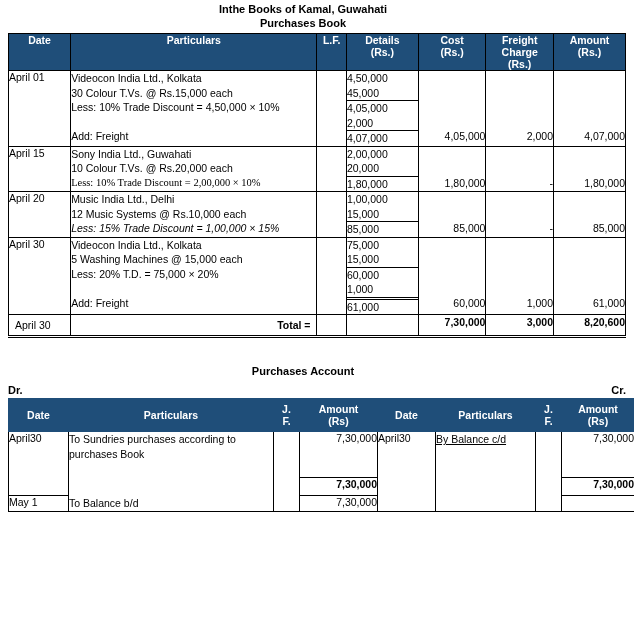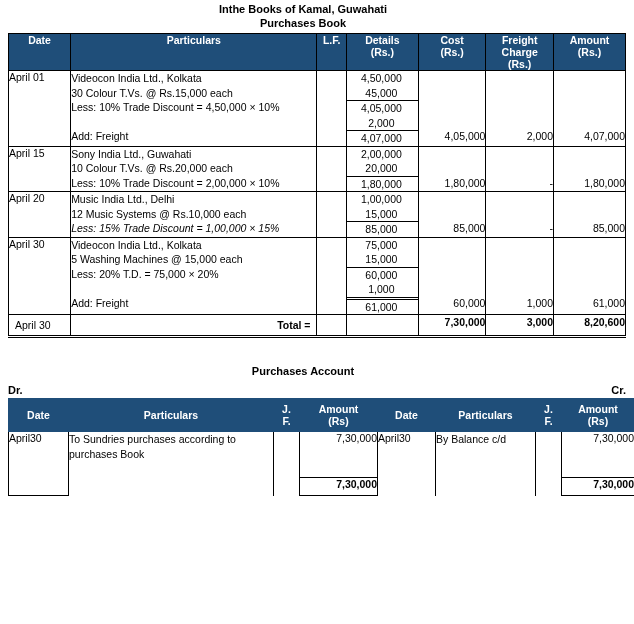--- a/index.html
+++ b/index.html
@@ -53,21 +53,21 @@
   
   .c-date   { padding: 5px 4px 4px 6px; white-space: nowrap; }
   .c-part   { padding: 5px 4px 4px 6px; line-height: 14.5px; }
   .c-lf     { }
   .c-num    { text-align: right; padding: 5px 5px 4px 3px; line-height: 14.5px; white-space: nowrap; }
 
   .blank-line { display:block; height: 14.5px; }
 
   
   .dstack { display: block; }
-  .dstack .d { display: block; text-align: center; line-height: 14.5px; padding-right: 2px;}
+  .dstack .d { display: block; text-align: left; line-height: 14.5px; padding-right: 2px;}
   .dstack .rule-top { border-top: 1px solid #000; }
   .dstack .rule-dbl { border-top: 3px double #000; }
 
   .total-row td { font-weight: bold; }
   .total-row .t-label { text-align: right; padding: 4px 6px 4px 4px; font-weight: bold; }
   .total-row .c-date { font-weight: normal; padding: 4px 4px 4px 6px; }
 
   .dbl-bottom { border-bottom: 3px double #000 !important; }
 
   .gap-a { height: 26px; }
@@ -176,21 +176,21 @@
           </td>
           <td class="c-num">
             <span style="display: block; padding-top: 58px;">4,07,000</span>
           </td>
         </tr>
         <tr>
           <td class="c-date">April 15</td>
           <td class="c-part">
             <span style="display: block;">Sony India Ltd., Guwahati</span>
             <span style="display: block;">10 Colour T.Vs. @ Rs.20,000 each</span>
-            <span style="display: block;">Less: 10% Trade Discount = 2,00,000 × 10%</span>
+            <span style="display: block; font-family: Liberation Serif, serif;">Less: 10% Trade Discount = 2,00,000 × 10%</span>
           </td>
           <td class="c-lf"></td>
           <td class="c-num">
             <span class="dstack">
               <span class="d">2,00,000</span>
               <span class="d">20,000</span>
               <span class="d rule-top">1,80,000</span>
             </span>
           </td>
           <td class="c-num">
@@ -316,29 +316,39 @@
         </th>
       </tr>
     </thead>
     <tbody id="ledger-body">
         <tr style="height: 46px;">
           <td class="l-date" style="border-bottom: none;">April30</td>
           <td class="l-part" style="border-bottom: none;">To Sundries purchases according to purchases Book</td>
           <td class="l-amt" style="border-bottom: none;"></td>
           <td class="l-amt" style="vertical-align: top;">7,30,000</td>
           <td class="l-date" style="border-bottom: none;">April30</td>
-          <td class="l-part" style="border-bottom: none;">By Balance c/d</td>
+          <td class="l-part" style="border-bottom: none; text-decoration: underline;">By Balance c/d</td>
           <td class="l-amt" style="border-bottom: none;"></td>
           <td class="l-amt" style="vertical-align: top;">7,30,000</td>
         </tr>
         <tr style="height: 18px;">
           <td class="l-date bold" style="border-top: none;"></td>
           <td class="l-part bold" style="border-top: none; border-bottom: none;"></td>
           <td class="l-amt bold" style="border-top: none; border-bottom: none;"></td>
           <td class="l-amt bold">7,30,000</td>
           <td class="l-date bold" style="border-top: none; border-bottom: none;"></td>
           <td class="l-part bold" style="border-top: none; border-bottom: none;"></td>
           <td class="l-amt bold" style="border-top: none; border-bottom: none;"></td>
           <td class="l-amt bold">7,30,000</td>
         </tr>
+        <tr style="height: 16px;">
+          <td class="l-date">May 1</td>
+          <td class="l-part" style="border-top: none;">To Balance b/d</td>
+          <td class="l-amt" style="border-top: none;"></td>
+          <td class="l-amt">7,30,000</td>
+          <td class="l-date" style="border-top: none;"></td>
+          <td class="l-part" style="border-top: none;"></td>
+          <td class="l-amt" style="border-top: none;"></td>
+          <td class="l-amt" style="border-top: 1px solid rgb(0, 0, 0);"></td>
+        </tr>
       </tbody>
   </table>
 </div>
 
 </body></html>

